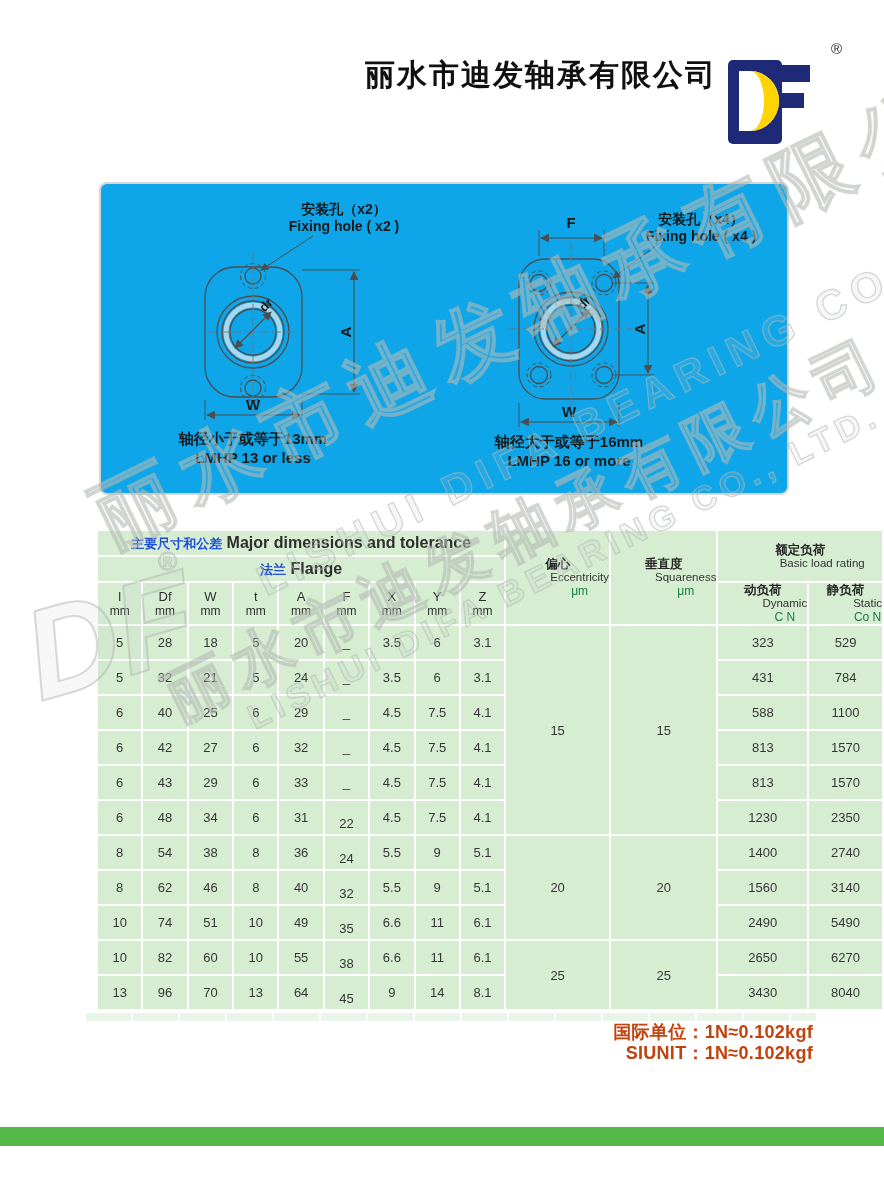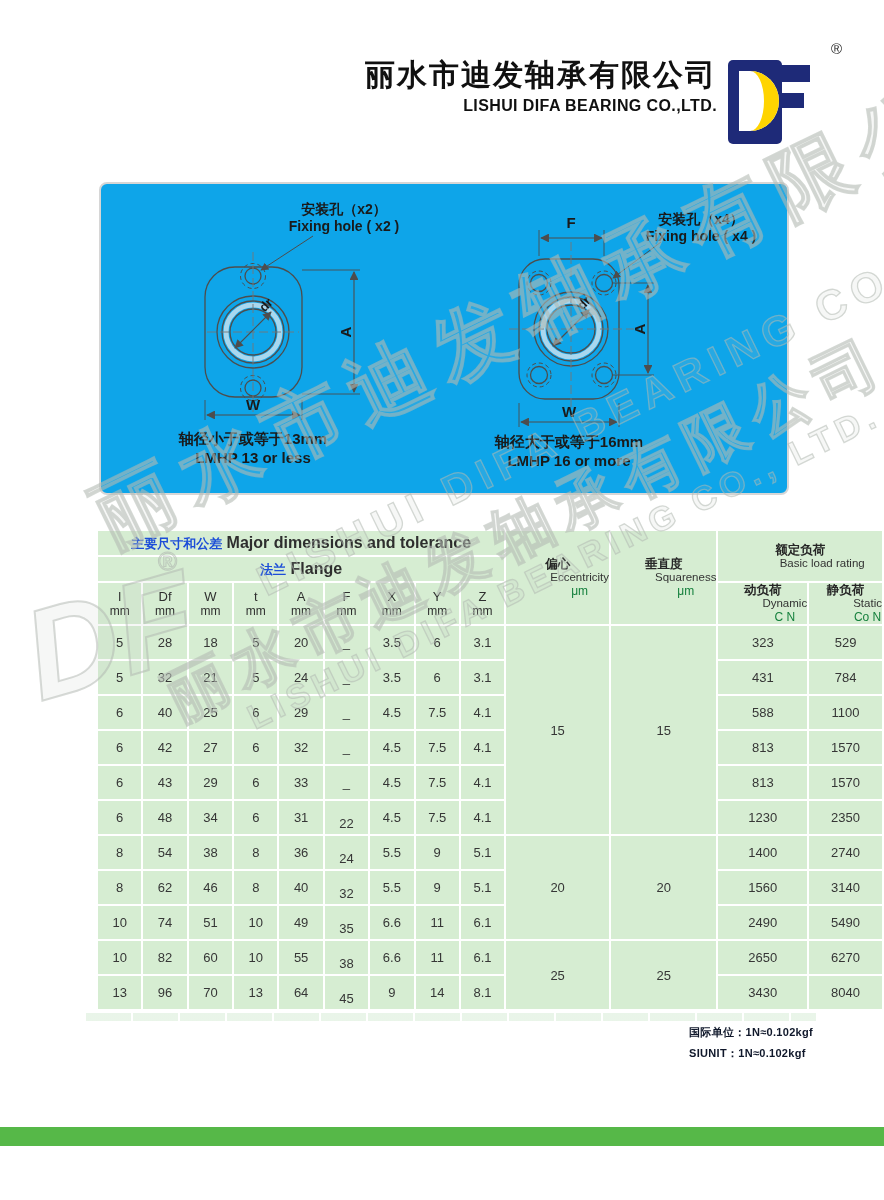--- a/index.html
+++ b/index.html
@@ -58,32 +58,31 @@
   .sub-unit{font-size:12px;color:#15803d;line-height:14px;margin-left:44px;}
   .col-letter{font-size:13px;color:#2e2e2e;line-height:15px;}
   .col-unit{font-size:12px;color:#2e2e2e;line-height:14px;}
   td.flow{padding-top:11px;text-align:center;}
   
   .ghost-row{
     position:absolute;left:86px;top:1013px;width:730px;height:8px;z-index:1;opacity:.55;
     background:repeating-linear-gradient(90deg,rgba(167,214,166,.45) 0 45px,rgba(255,255,255,0) 45px 47px);
   }
   .footer-notes{
-    position:absolute;right:71px;top:1022px;z-index:3;
-    font-size:11px;font-weight:bold;color:#0f172a;line-height:21px;letter-spacing:.3px;
+    position:absolute;right:71px;top:1022px;text-align:right;z-index:3;
+    font-size:18px;font-weight:bold;color:#c2410c;line-height:21px;letter-spacing:.3px;
   }
   .footer-bar{position:absolute;left:0;top:1127px;width:884px;height:19px;background:#56b848;z-index:3;}
   svg text{font-family:"Liberation Sans","DejaVu Sans",sans-serif;}
 </style>
 </head>
 <body>
 
 <div class="hdr">
   <div class="company-cn">丽水市迪发轴承有限公司</div>
-  <div class="company-en">LISHUI DIFA BEARING CO.,LTD.</div>
 </div>
 
 <svg class="logo" viewBox="0 0 86 90">
   <rect x="2" y="3" width="54" height="84" rx="5" fill="#1e2a78"></rect>
   <path d="M13,14 h11 a29,30 0 0 1 0,60 h-11 z" fill="#ffffff"></path>
   <path d="M24,14 A29,30 0 0 1 24,74 A14,30 0 0 0 24,14 Z" fill="#ffd400"></path>
   <rect x="56" y="8" width="28" height="17" fill="#1e2a78"></rect>
   <rect x="56" y="36" width="22" height="15" fill="#1e2a78"></rect>
 </svg>
 <div class="regmark">®</div>

